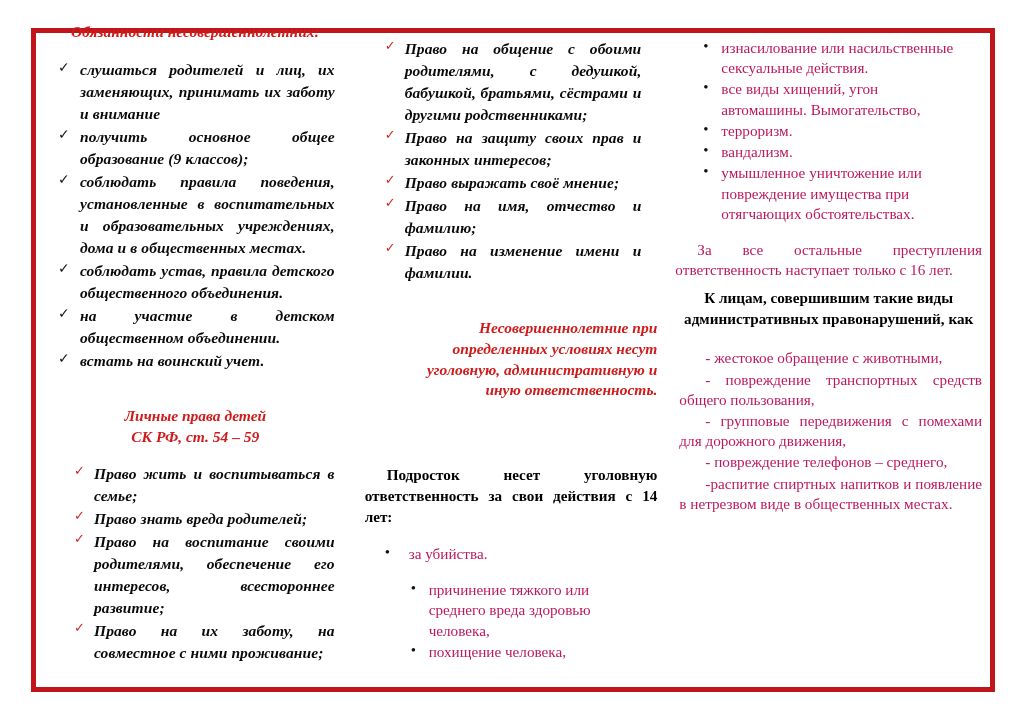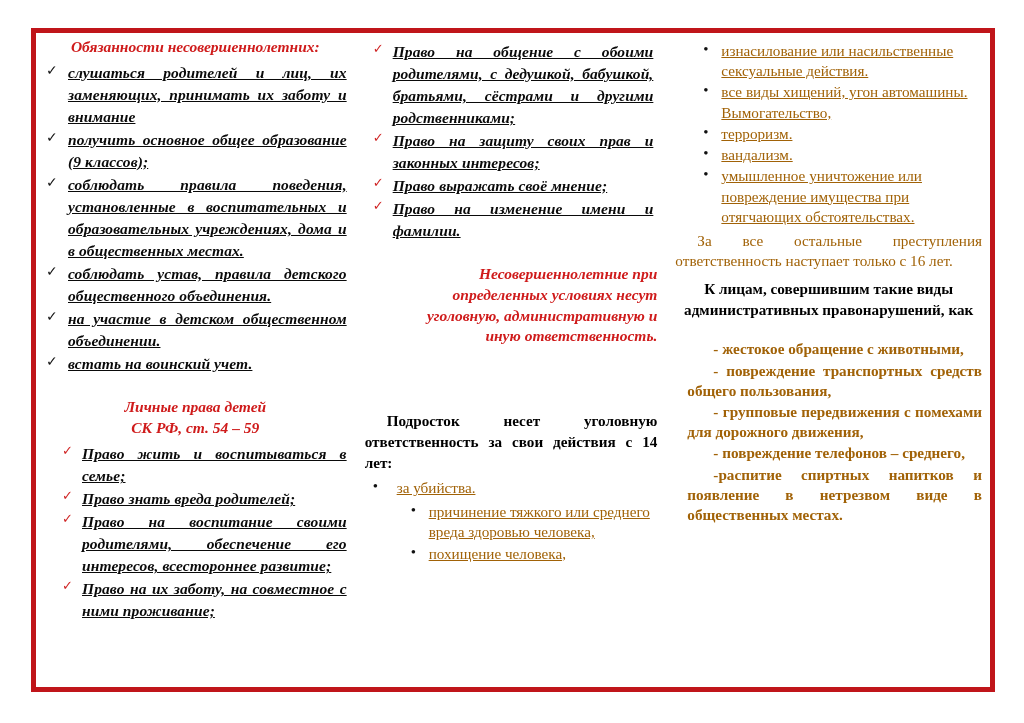--- a/index.html
+++ b/index.html
@@ -26,21 +26,21 @@
     top: 28px;
     width: 964px;
     height: 664px;
     border: 5px solid #c0151a;
     box-sizing: border-box;
     pointer-events: none;
   }
   .columns {
     position: absolute;
     left: 36px;
-    top: 33px;
+    top: 18px;
     width: 950px;
     height: 654px;
     display: flex;
     box-sizing: border-box;
   }
   .col {
     box-sizing: border-box;
     position: relative;
   }
   .col-1 { width: 322px; padding: 4px 6px 0 4px; }
@@ -69,29 +69,28 @@
     font-family: "Liberation Serif", serif;
     font-weight: bold;
     font-size: 15.2px;
     color: #000000;
     line-height: 1.38;
   }
   .plain {
     font-family: "Liberation Serif", serif;
     font-size: 15.2px;
     line-height: 1.33;
-    color: #a16207;
+    color: #be185d;
   }
 
   
   ul.chk, ul.dot {
     list-style: none;
-    margin: 4px;
+    margin: 16px;
     padding: 0;
-    text-decoration: underline;
   }
   ul.chk > li {
     position: relative;
     padding-left: 24px;
     margin: 0 0 1px 0;
     text-align: justify;
   }
   ul.chk > li::before {
     content: "\2713";
     position: absolute;
@@ -120,22 +119,21 @@
     color: #111;
     font-size: 15px;
   }
   ul.dot.indent { margin-left: 26px; }
 
   .center { text-align: center; }
   .just { text-align: justify; }
   .dash-para {
     text-indent: 26px;
     text-align: justify;
-    margin: 0 0 1px 12px;
-    font-weight: bold;
+    margin: 0 0 1px 4px;
   }
   .ind-para {
     text-indent: 22px;
     text-align: justify;
     margin: 0;
   }
   .sp-sm { height: 8px; }
   .sp-md { height: 18px; }
   .sp-xl { height: 46px; }
 </style>
@@ -201,20 +199,23 @@
         <li>
           <span>Право на общение с обоими родителями, с дедушкой, бабушкой, братьями, сёстрами и другими родственниками;</span>
         </li>
         <li>
           <span>Право на защиту своих прав и законных интересов;</span>
         </li>
         <li>
           <span>Право выражать своё мнение;</span>
         </li>
         <li>
+          <span>Право на имя, отчество и фамилию;</span>
+        </li>
+        <li>
           <span>Право на изменение имени и фамилии.</span>
         </li>
       </ul>
 
       <div class="sp-md"></div>
 
       <div class="heading-script" style="padding-left:40px; text-align:right;">Несовершеннолетние при определенных условиях несут уголовную, административную и иную ответственность.</div>
 
       <div class="sp-xl"></div>
       <div style="height:18px;"></div>

